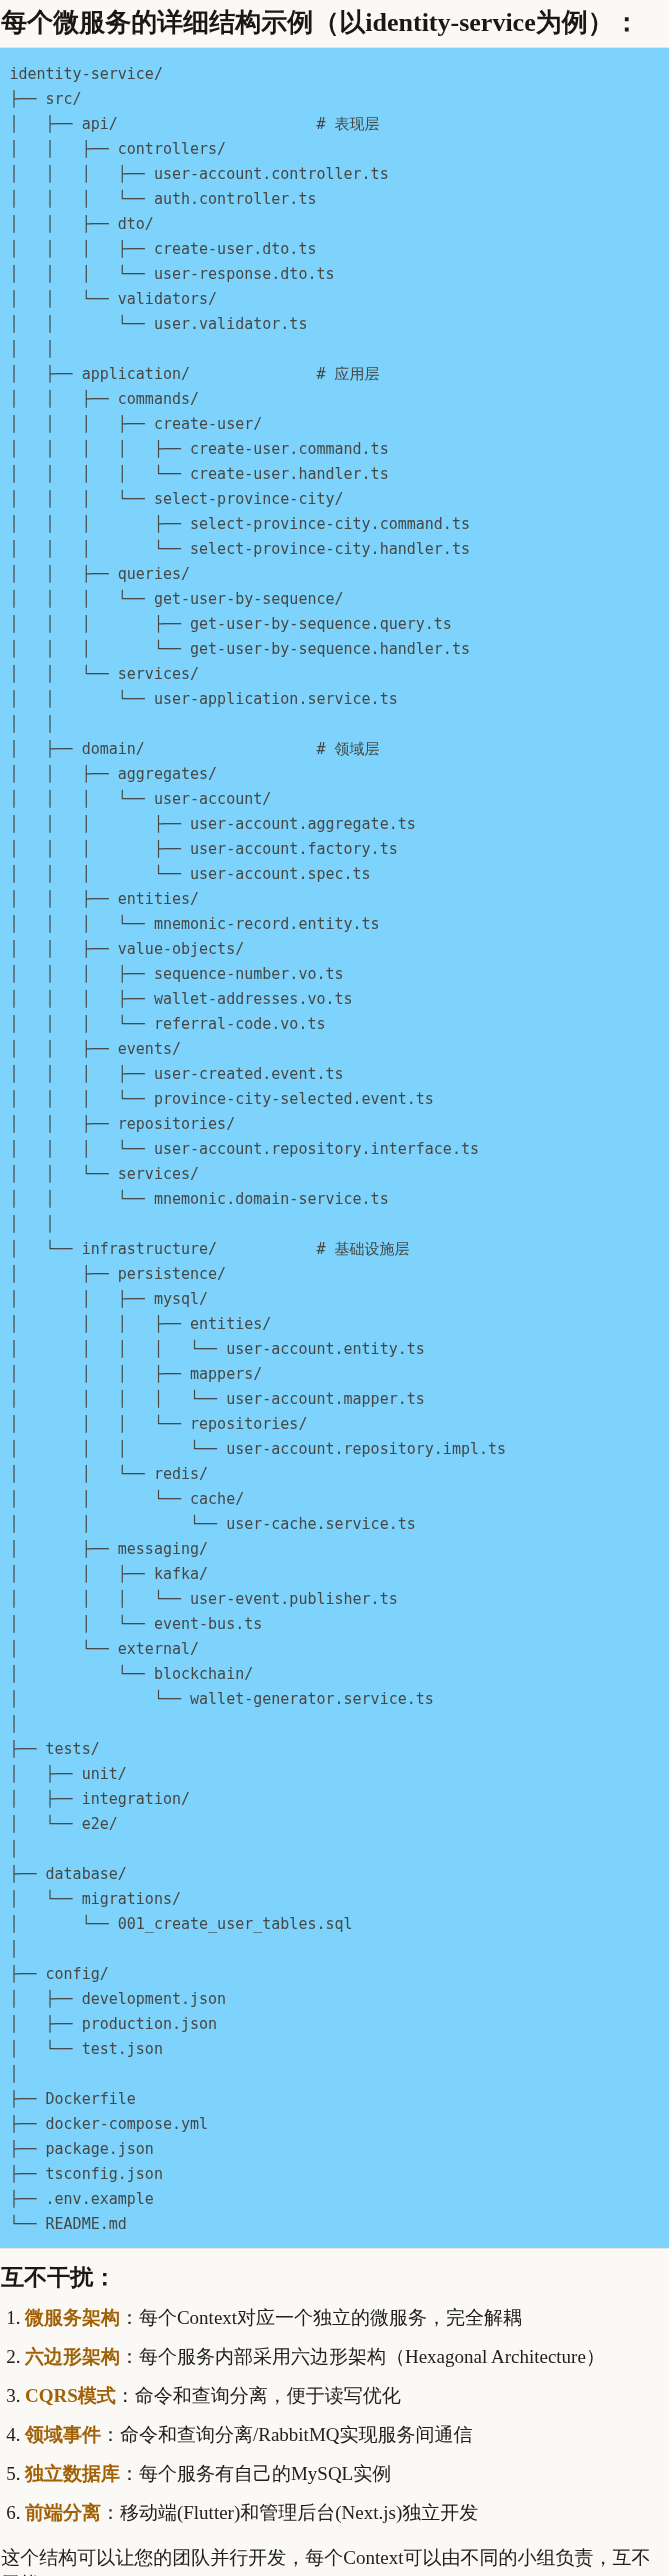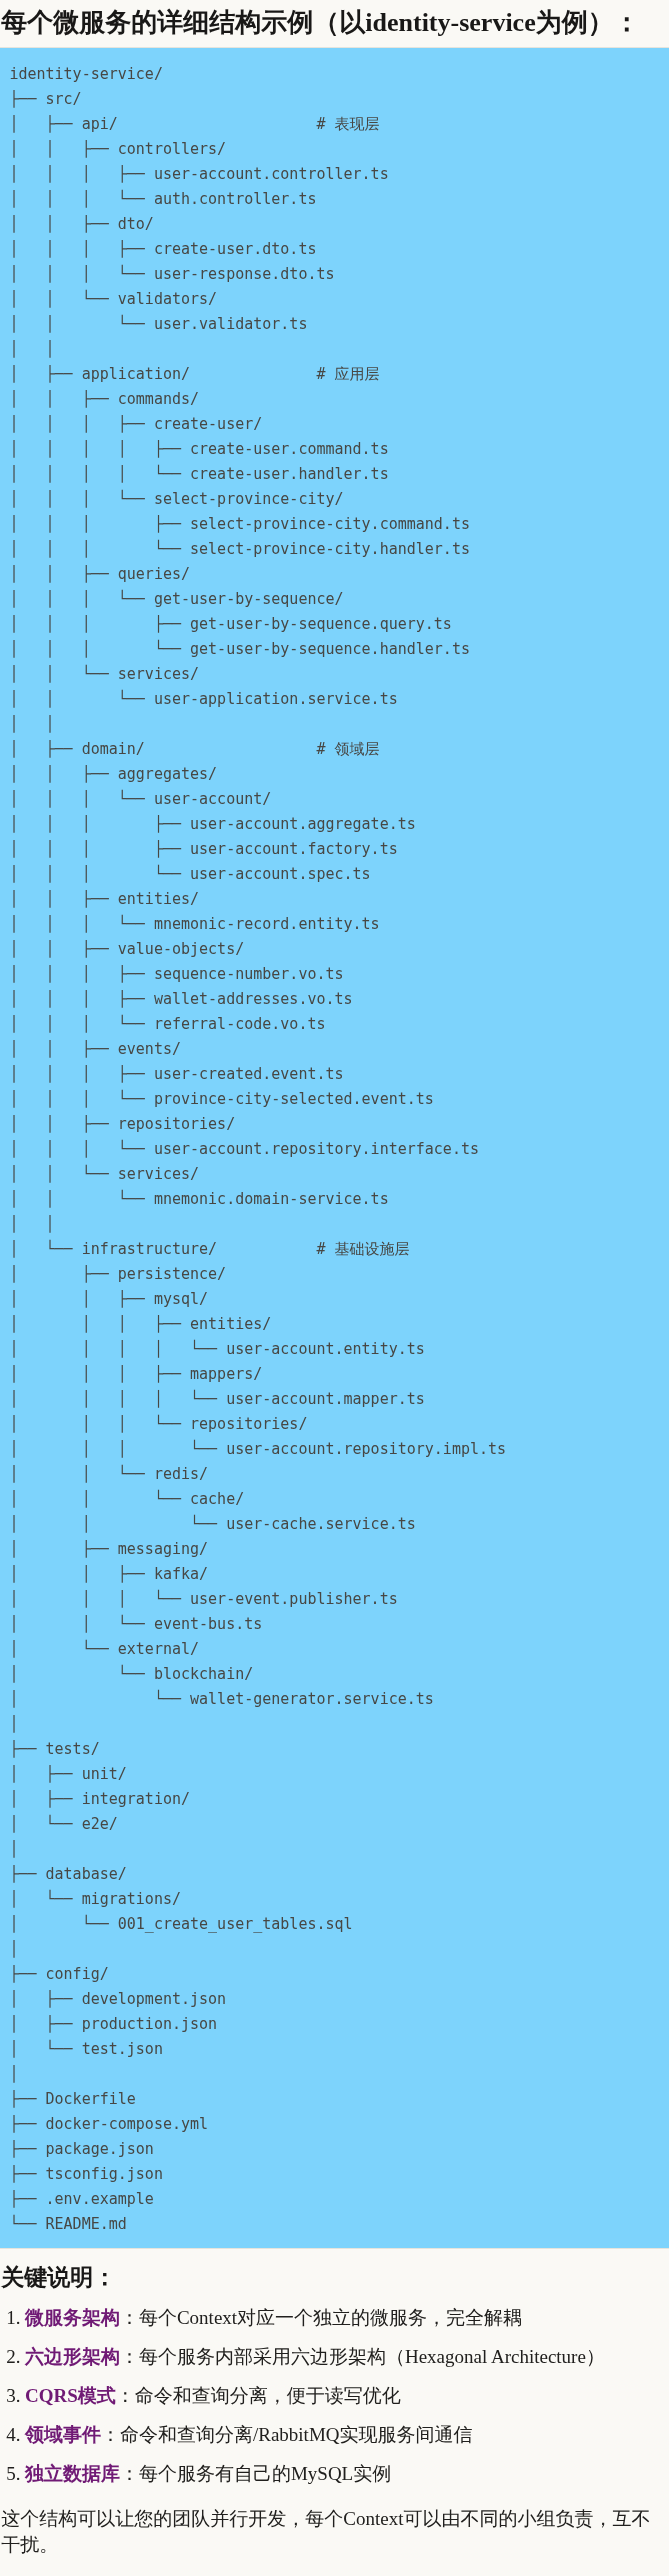--- a/index.html
+++ b/index.html
@@ -62,21 +62,21 @@
     font-size: 19px;
     line-height: 26px;
     margin: 0 0 13px 0;
     color: #21201E;
   }
   .note-item .num {
     margin-right: 4.4px;
   }
   .note-item .term {
     font-weight: 700;
-    color: #701a75;
+    color: #a16207;
   }
   .footer-note {
     font-size: 19px;
     line-height: 26px;
     margin: 19.4px 0 0 0;
     color: #21201E;
   }
 </style>
 </head>
 <body>
@@ -169,27 +169,28 @@
 │
 ├── Dockerfile
 ├── docker-compose.yml
 ├── package.json
 ├── tsconfig.json
 ├── .env.example
 └── README.md</pre>
   </div>
 
   <div class="notes">
-    <h2 class="notes-heading">关键说明：</h2>
+    <h2 class="notes-heading">互不干扰：</h2>
 
     <ol class="notes-list" id="notes-list">
         <li class="note-item"><span class="num">1.</span><span class="term">微服务架构</span><span class="colon">：</span><span class="desc">每个Context对应一个独立的微服务，完全解耦</span></li>
         <li class="note-item"><span class="num">2.</span><span class="term">六边形架构</span><span class="colon">：</span><span class="desc">每个服务内部采用六边形架构（Hexagonal Architecture）</span></li>
         <li class="note-item"><span class="num">3.</span><span class="term">CQRS模式</span><span class="colon">：</span><span class="desc">命令和查询分离，便于读写优化</span></li>
         <li class="note-item"><span class="num">4.</span><span class="term">领域事件</span><span class="colon">：</span><span class="desc">命令和查询分离/RabbitMQ实现服务间通信</span></li>
         <li class="note-item"><span class="num">5.</span><span class="term">独立数据库</span><span class="colon">：</span><span class="desc">每个服务有自己的MySQL实例</span></li>
+        <li class="note-item"><span class="num">6.</span><span class="term">前端分离</span><span class="colon">：</span><span class="desc">移动端(Flutter)和管理后台(Next.js)独立开发</span></li>
       </ol>
 
     <p class="footer-note">这个结构可以让您的团队并行开发，每个Context可以由不同的小组负责，互不干扰。</p>
   </div>
 
 </div>
 
 
 </body></html>

